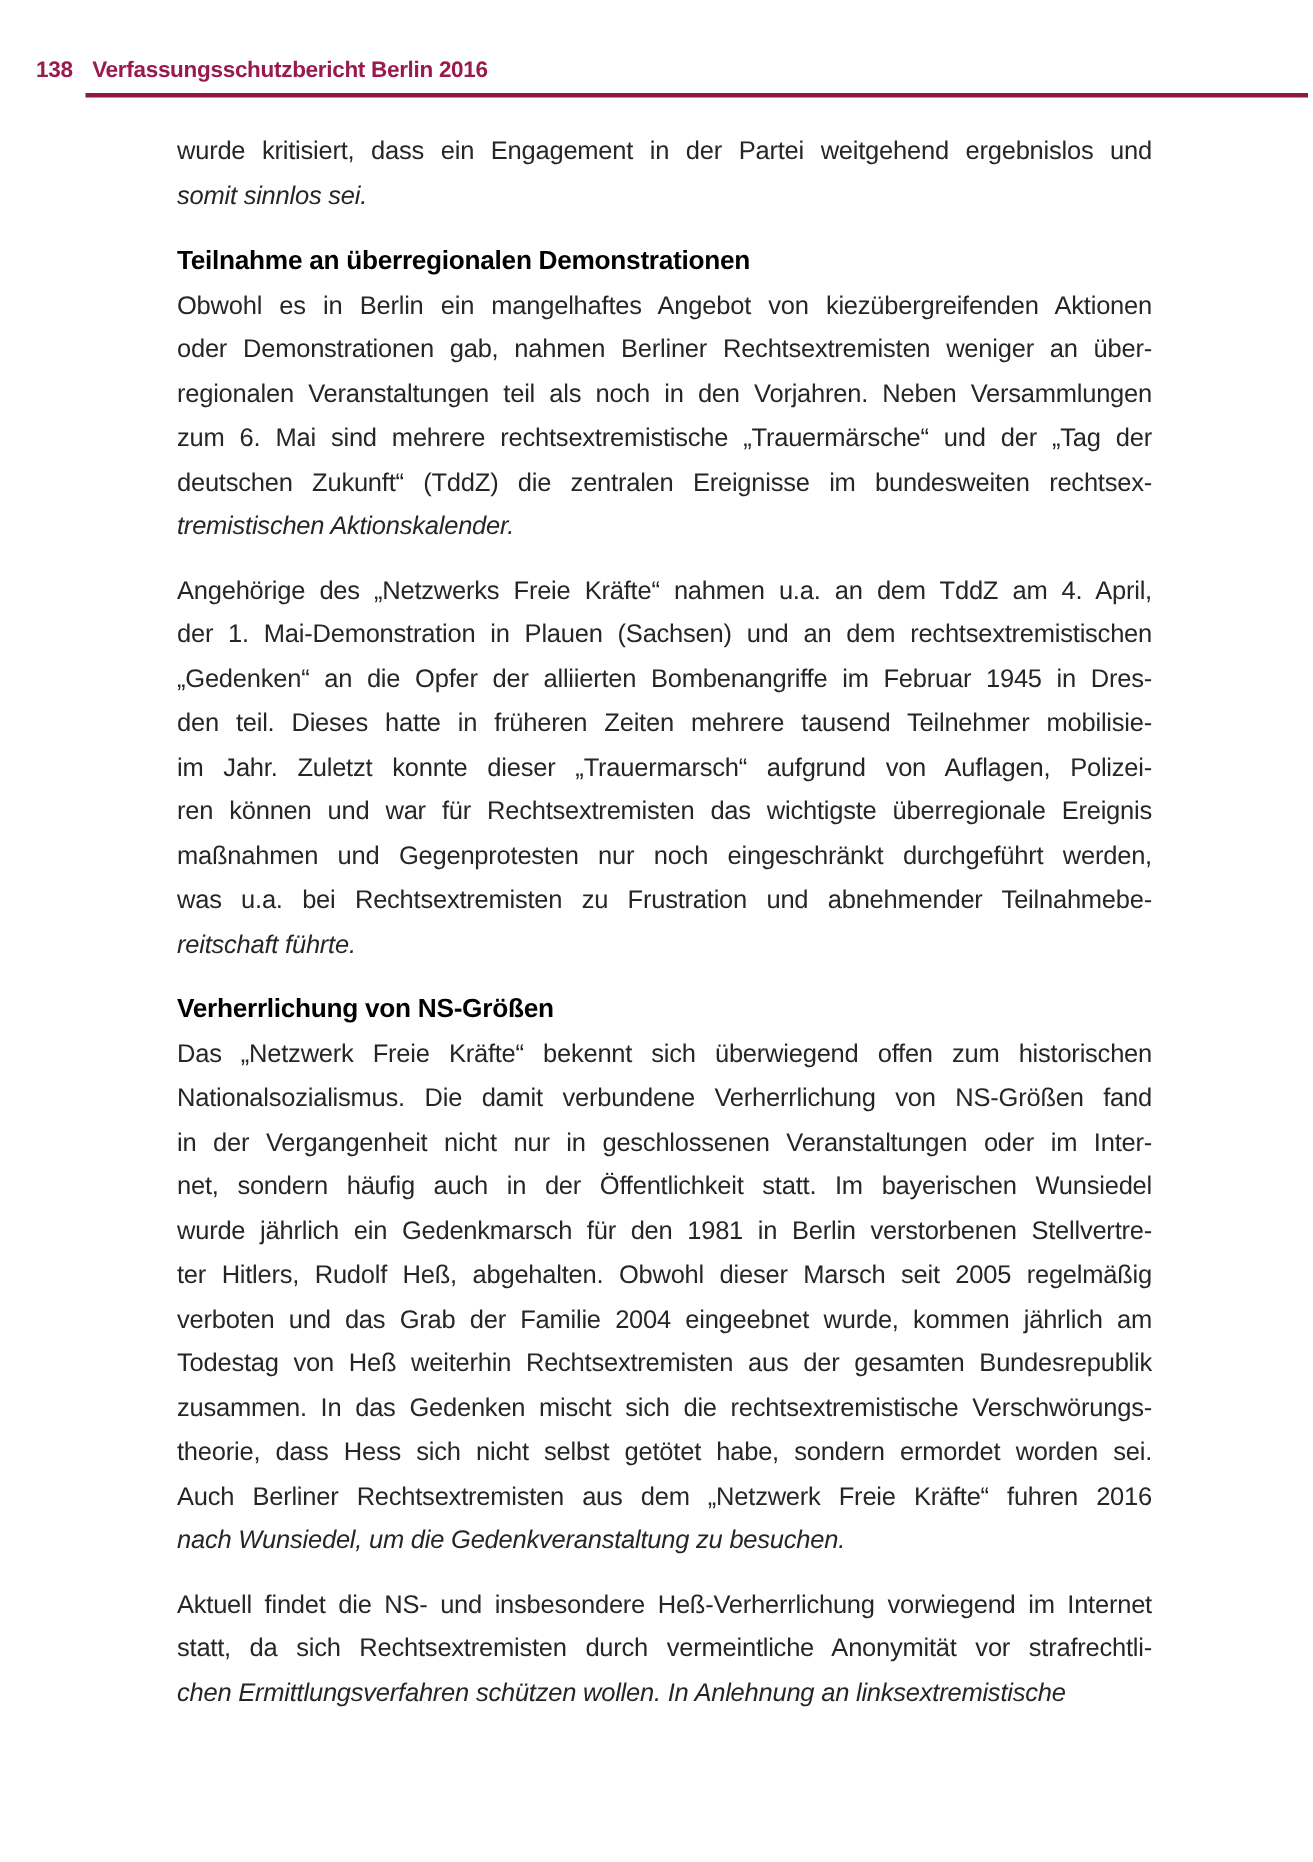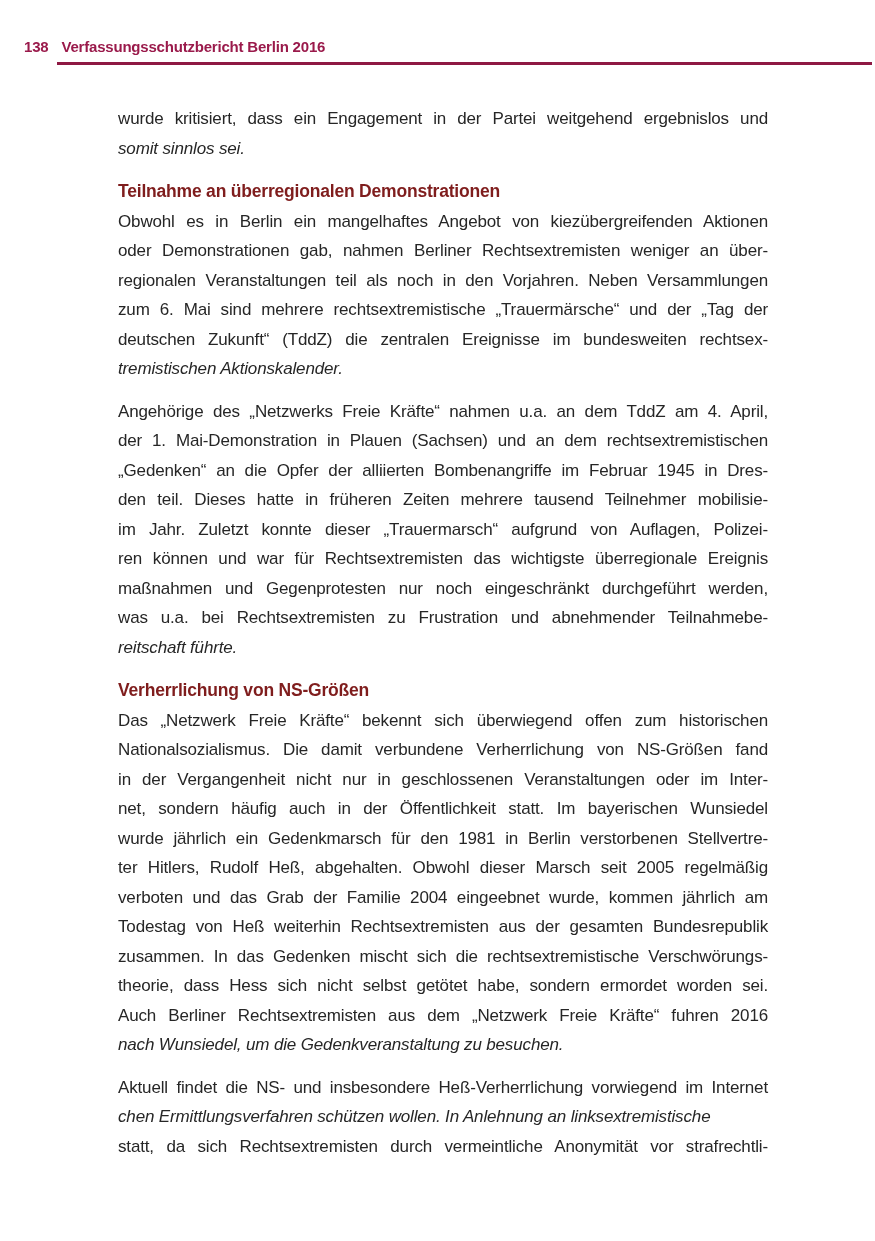--- a/index.html
+++ b/index.html
@@ -38,42 +38,42 @@
     position: absolute;
     top: 62px;
     left: 57px;
     width: 815px;
     height: 3px;
     background: #8e1843;
   }
   
   .content {
     position: absolute;
-    top: 104px;
+    top: 86px;
     left: 118px;
     width: 650px;
     color: #262626;
     font-size: 17px;
     line-height: 29.5px;
     letter-spacing: -0.15px;
   }
   .para {
     margin: 0 0 13px 0;
   }
   .line {
     text-align: justify;
     text-align-last: justify;
   }
   .line.last {
     text-align-last: left;
     font-style: italic;
   }
   .heading {
     font-weight: bold;
-    color: #7f1d1d;
+    color: #000000;
     font-size: 17.5px;
     line-height: 29.5px;
     margin: 14px 0 0 0;
     letter-spacing: -0.2px;
   }
 </style>
 </head>
 <body>
 
 <div class="page">
@@ -120,18 +120,18 @@
         <div class="line">ter Hitlers, Rudolf Heß, abgehalten. Obwohl dieser Marsch seit 2005 regelmäßig</div>
         <div class="line">verboten und das Grab der Familie 2004 eingeebnet wurde, kommen jährlich am</div>
         <div class="line">Todestag von Heß weiterhin Rechtsextremisten aus der gesamten Bundesrepublik</div>
         <div class="line">zusammen. In das Gedenken mischt sich die rechtsextremistische Verschwörungs-</div>
         <div class="line">theorie, dass Hess sich nicht selbst getötet habe, sondern ermordet worden sei.</div>
         <div class="line">Auch Berliner Rechtsextremisten aus dem „Netzwerk Freie Kräfte“ fuhren 2016</div>
         <div class="line last">nach Wunsiedel, um die Gedenkveranstaltung zu besuchen.</div>
       </div>
       <div class="para">
         <div class="line">Aktuell findet die NS- und insbesondere Heß-Verherrlichung vorwiegend im Internet</div>
+        <div class="line">statt, da sich Rechtsextremisten durch vermeintliche Anonymität vor strafrechtli-</div>
         <div class="line last">chen Ermittlungsverfahren schützen wollen. In Anlehnung an linksextremistische</div>
-        <div class="line">statt, da sich Rechtsextremisten durch vermeintliche Anonymität vor strafrechtli-</div>
       </div>
     </div>
 
 </div>
 
 </body></html>

